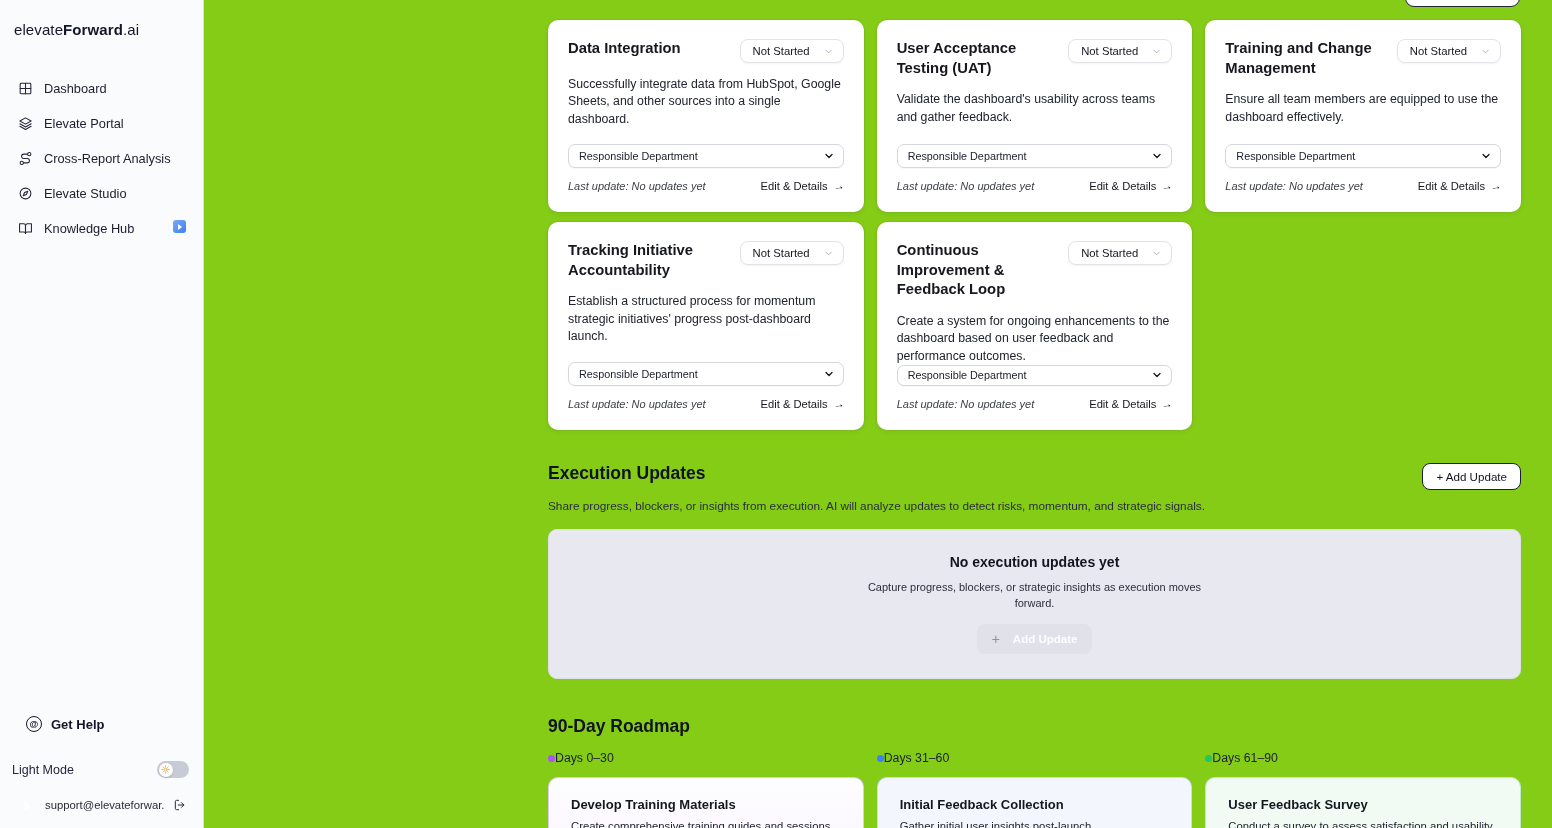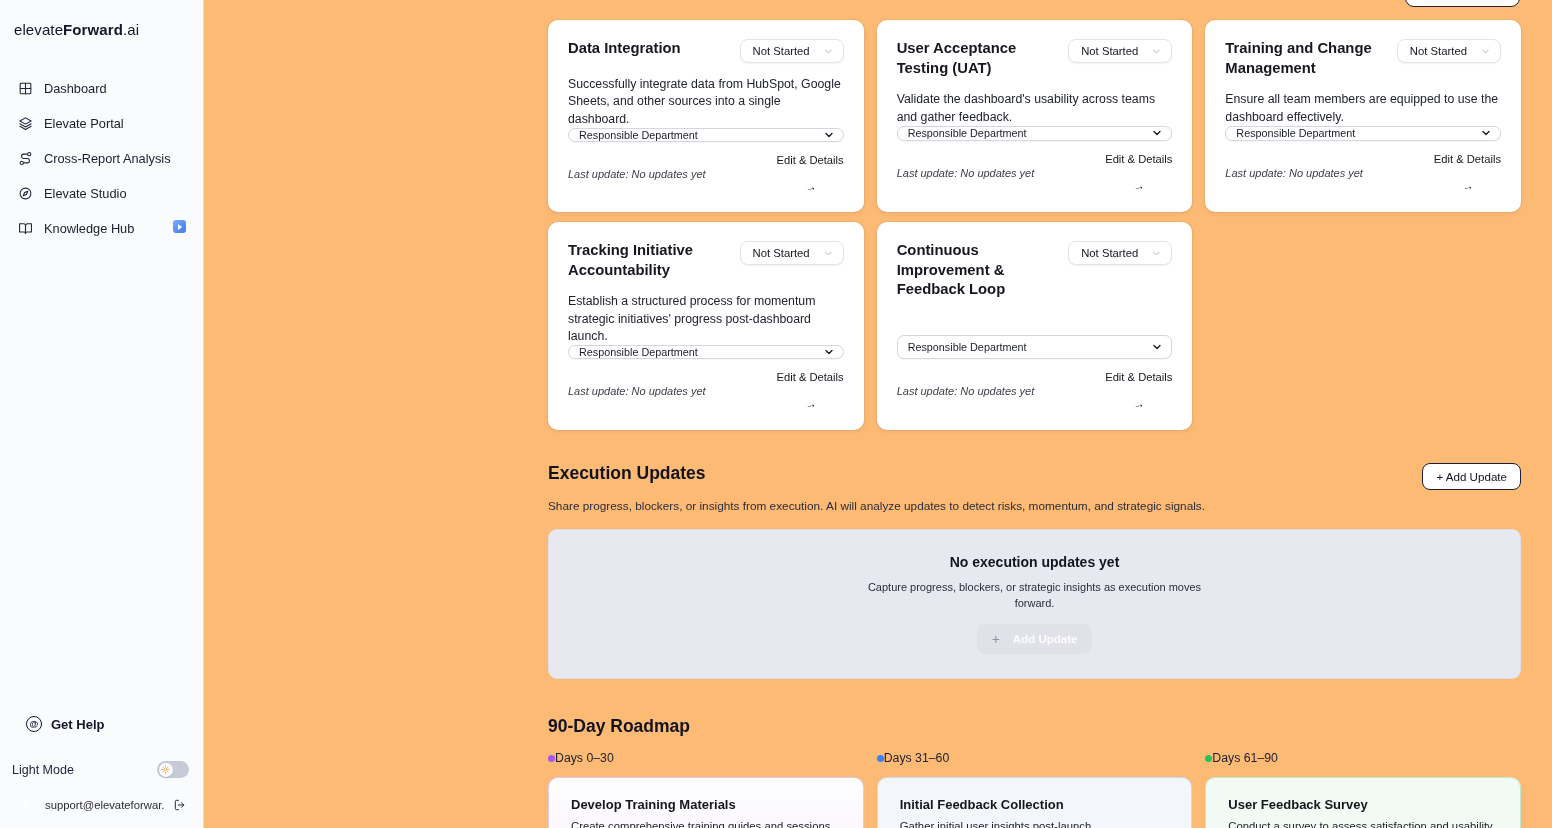--- a/index.html
+++ b/index.html
@@ -1,18 +1,18 @@
 <!DOCTYPE html>
 <html><head>
 <meta charset="utf-8">
 <style>
   * { margin:0; padding:0; box-sizing:border-box; }
   html,body { width:1552px; height:828px; }
   body { font-family:"Liberation Sans", sans-serif; -webkit-font-smoothing:antialiased; }
-  .app { position:relative; width:1552px; height:828px; background:#fdba74; overflow:hidden; }
+  .app { position:relative; width:1552px; height:828px; background:#84cc16; overflow:hidden; }
 
   
   .sidebar { position:absolute; left:0; top:0; width:204px; height:100%; background:#fafbfd; border-right:1px solid #d9dae5; }
   .logo { padding:21px 14px 0 14px; font-size:15px; color:#14162a; letter-spacing:.1px; }
   .logo b { font-weight:700; }
   .nav { margin-top:33px; }
   .nav-item { display:flex; align-items:center; gap:11px; padding:10px 18px; font-size:12.8px; color:#1b1e2e; cursor:pointer; position:relative; }
   .nav-item svg { width:15px; height:15px; stroke:#23263a; stroke-width:1.7; fill:none; stroke-linecap:round; stroke-linejoin:round; flex:0 0 auto; }
   .kh-badge { position:absolute; right:17px; top:9px; width:13px; height:13px; border-radius:3px;
     background:linear-gradient(135deg,#79aaf8,#3e7ef0); display:flex; align-items:center; justify-content:center; }
@@ -46,21 +46,21 @@
   .card-title { font-size:14.8px; font-weight:600; color:#16171f; line-height:1.32; max-width:172px; }
   .status-pill { display:flex; align-items:center; gap:13px; border:1px solid #e3e4ea; background:#fff; border-radius:8px;
     padding:5px 9px 5px 12px; font-size:11.3px; color:#16171f; box-shadow:0 1px 2px rgba(0,0,0,.05); white-space:nowrap; cursor:pointer; }
   .status-pill svg { width:11px; height:11px; stroke:#a9adb8; stroke-width:2; fill:none; stroke-linecap:round; stroke-linejoin:round; }
   .card-desc { margin-top:13px; font-size:12.3px; color:#21242f; line-height:1.42; }
   .dept-select { margin-top:auto; height:24px; border:1px solid #d5d6e0; border-radius:7px; background:#fff; display:flex; align-items:center;
     justify-content:space-between; padding:0 8px 0 10px; font-size:10.8px; color:#1b1e2a; cursor:pointer; box-shadow:0 1px 1px rgba(0,0,0,.03); }
   .dept-select svg { width:12px; height:12px; stroke:#14151d; stroke-width:2.6; fill:none; stroke-linecap:round; stroke-linejoin:round; }
   .card-foot { margin-top:12px; display:flex; align-items:center; justify-content:space-between; }
   .last-update { font-style:italic; font-size:11px; color:#3b3e48; }
-  .edit-link { font-size:11.2px; color:#16171f; cursor:pointer; display:flex; gap:15px; align-items:center;flex-direction:column; }
+  .edit-link { font-size:11.2px; color:#16171f; cursor:pointer; display:flex; gap:5px; align-items:center; }
   .edit-link .arr { font-size:11px; transform:rotate(-12deg); display:inline-block; }
 
   .exec-head { margin-top:33px; display:flex; justify-content:space-between; align-items:flex-start; }
   .section-title { font-size:17.5px; font-weight:700; color:#121320; }
   .exec-sub { margin-top:9px; font-size:11.8px; color:#2a2d3a; }
   .add-update-btn { background:#fff; border:1.5px solid #1c1f33; border-radius:8px; padding:6px 13px; font-size:11.6px; color:#121320; cursor:pointer; font-family:inherit; }
 
   .empty-panel { margin-top:16px; height:150px; background:#e8e9f0; border:1px solid #dedfe9; border-radius:9px;
     display:flex; flex-direction:column; align-items:center; justify-content:center; text-align:center; }
   .empty-title { font-size:14px; font-weight:700; color:#13141f; }
@@ -273,20 +273,21 @@
         <div class="card r2">
           <div class="card-head">
             <div class="card-title">Continuous Improvement &amp; Feedback Loop</div>
             <div class="status-pill">
               <span>Not Started</span>
               <svg viewBox="0 0 24 24">
                   <path d="M6 9l6 6 6-6"></path>
                 </svg>
             </div>
           </div>
+          <div class="card-desc">Create a system for ongoing enhancements to the dashboard based on user feedback and performance outcomes.</div>
           <div class="dept-select">
             <span>Responsible Department</span>
             <svg viewBox="0 0 24 24">
                 <path d="M6 9l6 6 6-6"></path>
               </svg>
           </div>
           <div class="card-foot">
             <span class="last-update">Last update: No updates yet</span>
             <span class="edit-link">
                 <span>Edit &amp; Details</span>

